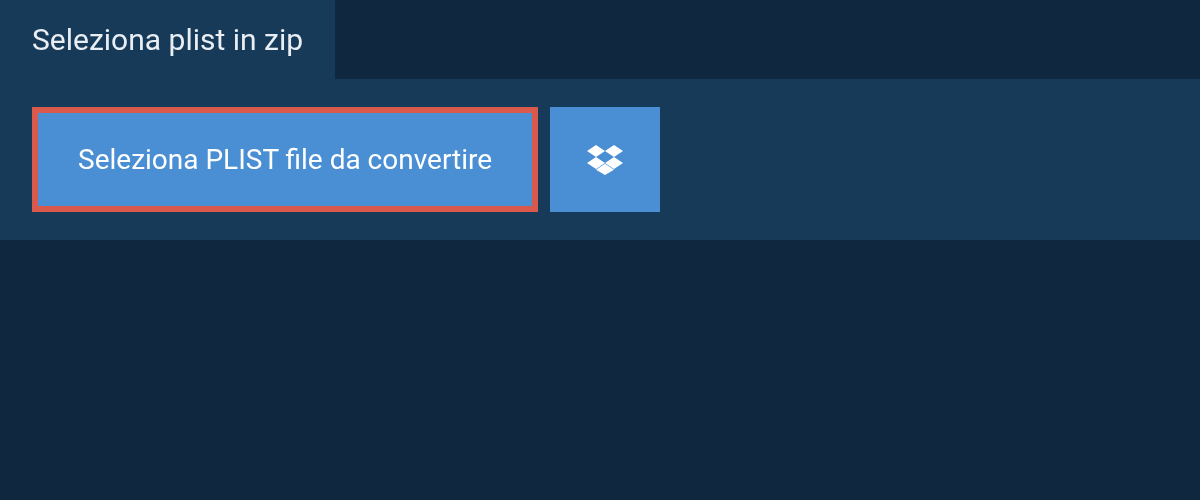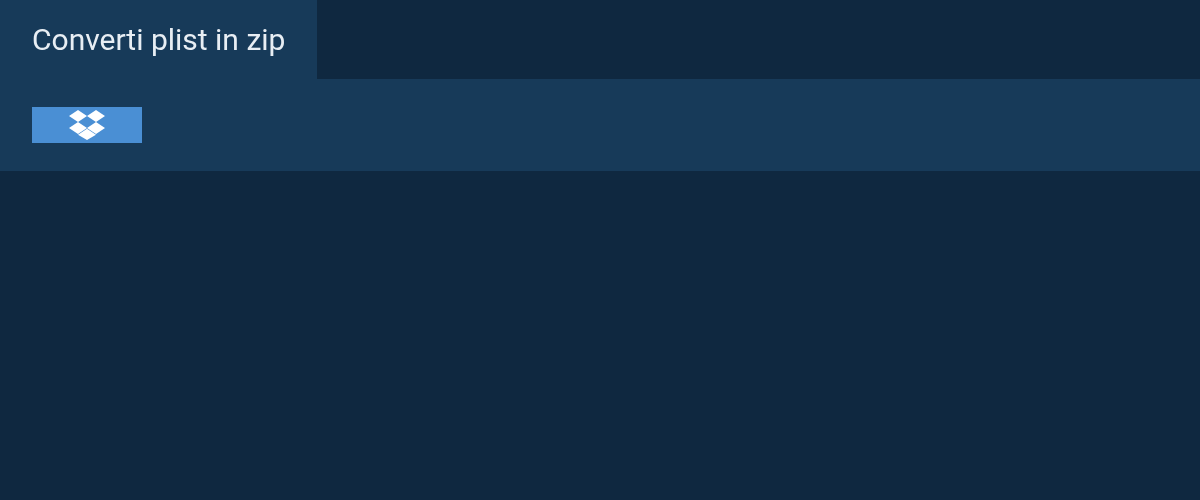--- a/index.html
+++ b/index.html
@@ -60,26 +60,29 @@
       fill: #ffffff;
     }
   </style>
 </head>
 <body>
 
 
 
 <div class="tab-container">
   <div class="tab">
-    <span>Converti plist in zip</span>
+    <span>Seleziona plist in zip</span>
   </div>
 </div>
 
 <div class="content-panel">
   <div class="button-row">
+    <div class="select-file-button">
+      <span>Seleziona PLIST file da convertire</span>
+    </div>
     <div class="dropbox-button">
       <svg class="dropbox-icon" viewBox="0 0 24 24">
         <path d="M6 2L0 6l6 4-6 4 6 4 6-4 6 4 6-4-6-4 6-4-6-4-6 4-6-4zm6 4l6 4-6 4-6-4 6-4zm-6 12.5l6-4 6 4-6 3.5-6-3.5z"></path>
       </svg>
     </div>
   </div>
 </div>
 
 
 

